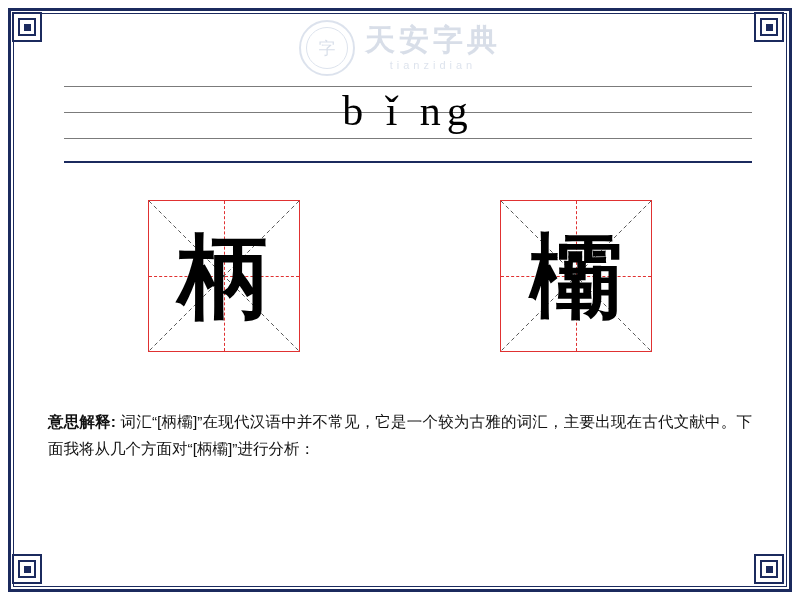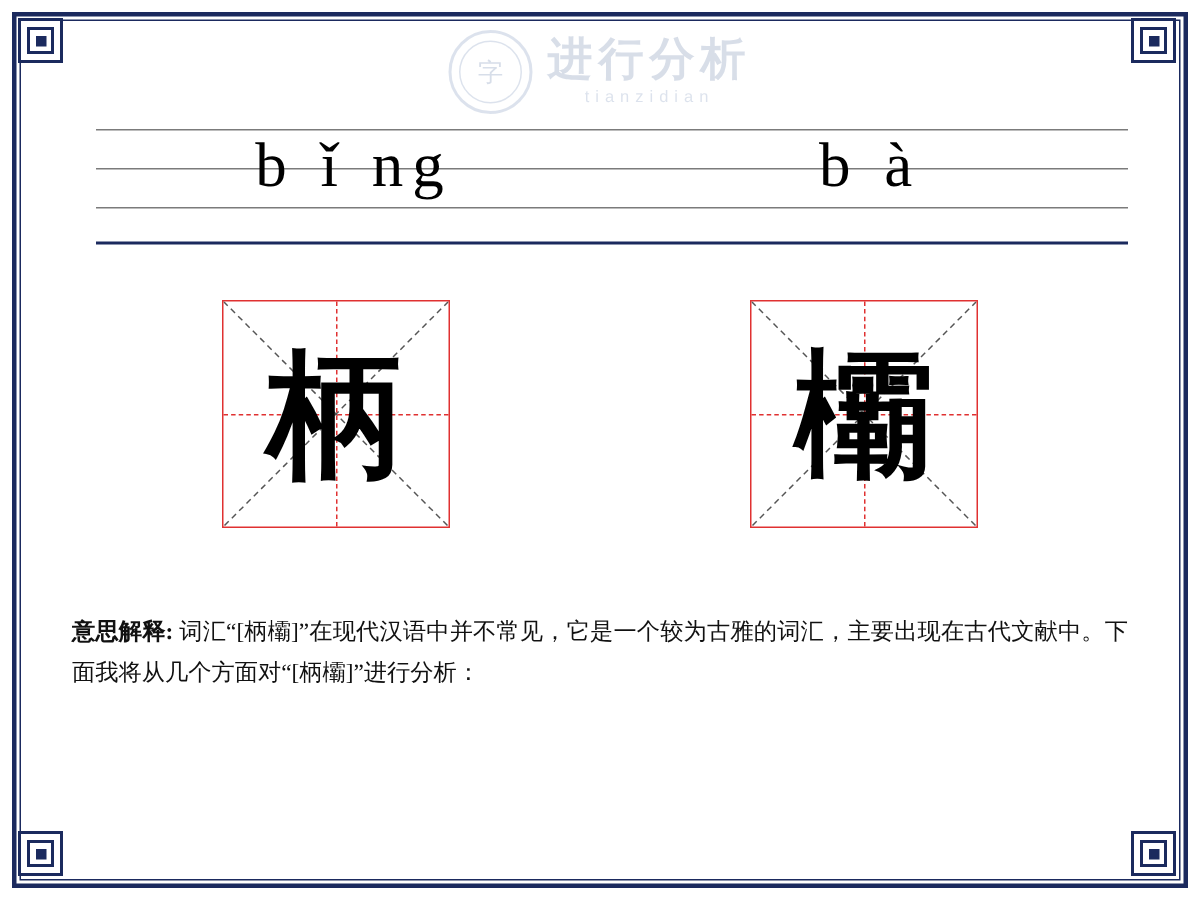--- a/index.html
+++ b/index.html
@@ -217,21 +217,21 @@
     color: #000000;
     font-weight: bold;
   }
 
   
   .explain {
     position: absolute;
     left: 48px;
     right: 48px;
     top: 408px;
-    font-family: Liberation Serif, serif;
+    font-family: Liberation Sans, sans-serif;
     font-size: 15.5px;
     line-height: 1.75;
     color: #111111;
     text-align: justify;
   }
   .explain .label {
     font-weight: bold;
   }
 </style>
 </head>
@@ -261,33 +261,32 @@
     <span class="c1"></span>
       <span class="c2"></span>
       <span class="c3"></span>
   </div>
 
   <div class="logo-wrap">
     <div class="logo-seal">
       <div class="logo-seal-text">字</div>
     </div>
     <div class="logo-text-block">
-      <div class="logo-title">进行分析</div>
+      <div class="logo-title">天安字典</div>
       <div class="logo-sub">tianzidian</div>
     </div>
   </div>
 
   <div class="staff">
     <div class="line l1"></div>
     <div class="line l2"></div>
     <div class="line l3"></div>
     <div class="line l4"></div>
     <div class="pinyin-row">
       <div class="pinyin-cell">b ǐ ng</div>
-      <div class="pinyin-cell">b à</div>
     </div>
   </div>
 
   <div class="chars">
     <div class="char-cell">
       <div class="tianzige">
         <svg class="diag" viewBox="0 0 152 152" preserveAspectRatio="none">
           <line x1="0" y1="0" x2="152" y2="152" stroke="#555555" stroke-width="1" stroke-dasharray="4,3"></line>
           <line x1="152" y1="0" x2="0" y2="152" stroke="#555555" stroke-width="1" stroke-dasharray="4,3"></line>
         </svg>

